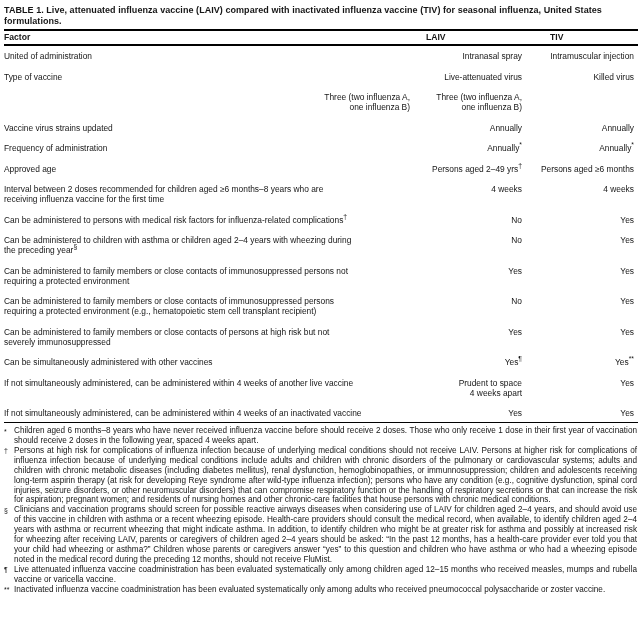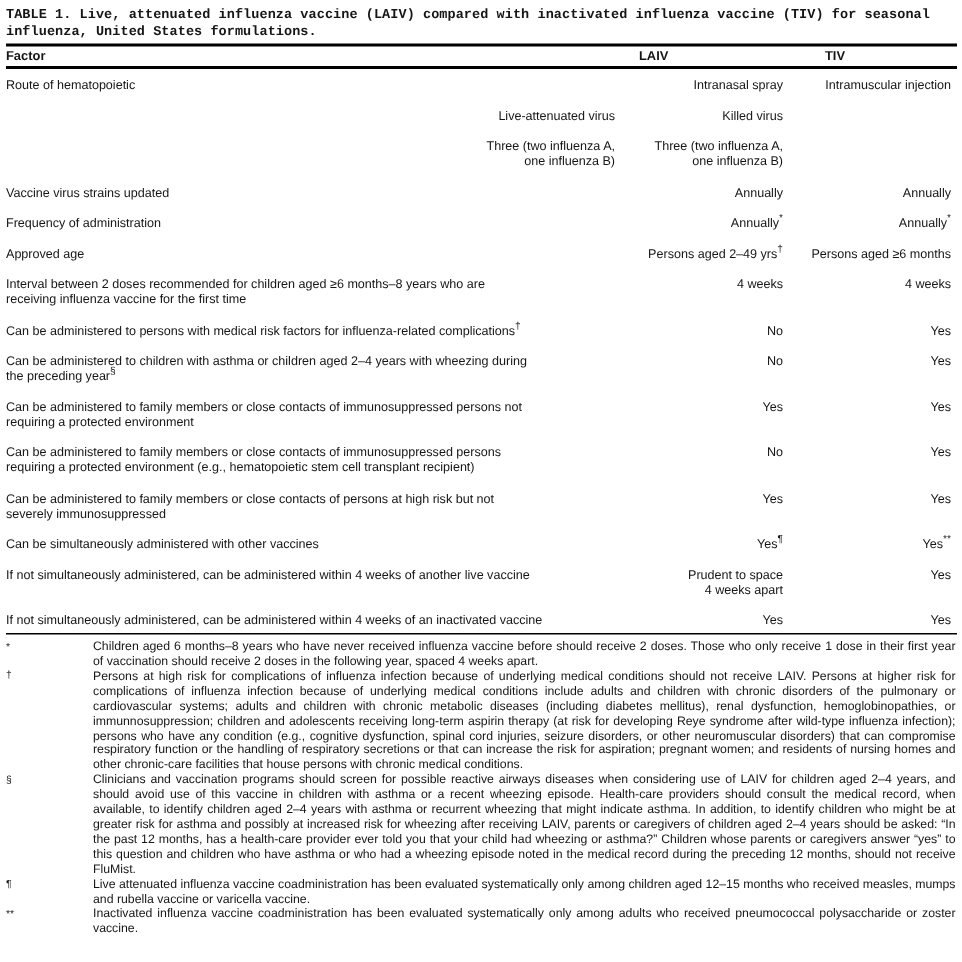--- a/index.html
+++ b/index.html
@@ -10,21 +10,20 @@
     font-family: "Liberation Sans", "DejaVu Sans", sans-serif;
     overflow: hidden;
   }
   .page { box-sizing: border-box; width: 641px; padding: 5px 3px 0 4px; }
 
   .title {
     font-weight: 700;
     font-size: 9px;
     line-height: 10.8px;
     letter-spacing: 0.05px;
-    font-family: Liberation Mono, monospace;
   }
 
   .rule-heavy { border-top: 2.5px solid #000; margin-top: 2px; }
   .rule-mid   { border-top: 2px solid #000; }
   .rule-thin  { border-top: 1.2px solid #000; }
 
   .header-row {
     display: grid;
     grid-template-columns: 410px 112px 1fr;
     align-items: end;
@@ -55,43 +54,44 @@
   }
 
   .footnotes { padding-top: 3px; }
   .fnote {
     display: grid;
     grid-template-columns: 10px 1fr;
     font-size: 8.2px;
     line-height: 9.9px;
   }
   .fmark { font-size: 6.9px; line-height: 9.5px; padding-top: 0.5px; }
-  .ftext { text-align: justify; padding-right: 1px; margin-left: 48px; }
+  .ftext { text-align: justify; padding-right: 1px; }
 </style>
 </head>
 <body>
 
 <div class="page">
   <div class="title">TABLE 1. Live, attenuated influenza vaccine (LAIV) compared with inactivated influenza vaccine (TIV) for seasonal influenza, United States formulations.</div>
   <div class="rule-heavy"></div>
 
   <div class="header-row">
     <div>Factor</div>
     <div class="hcenter">LAIV</div>
     <div class="hcenter">TIV</div>
   </div>
   <div class="rule-mid"></div>
 
   <div class="tbody" id="table-body">
       <div class="trow">
-        <div class="cell-factor"><span>Route of hematopoietic</span></div>
+        <div class="cell-factor"><span>United of administration</span></div>
         <div class="cell-val"><span>Intranasal spray</span></div>
         <div class="cell-val"><span>Intramuscular injection</span></div>
       </div>
       <div class="trow">
+        <div class="cell-factor"><span>Type of vaccine</span></div>
         <div class="cell-val"><span>Live-attenuated virus</span></div>
         <div class="cell-val"><span>Killed virus</span></div>
       </div>
       <div class="trow">
         <div class="cell-val"><span>Three (two influenza A,
 one influenza B)</span></div>
         <div class="cell-val"><span>Three (two influenza A,
 one influenza B)</span></div>
       </div>
       <div class="trow">

